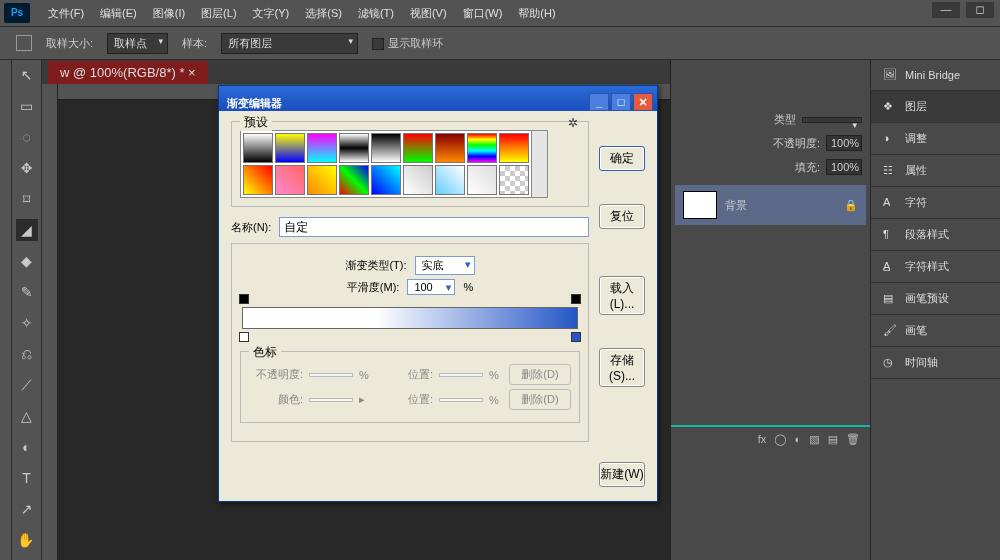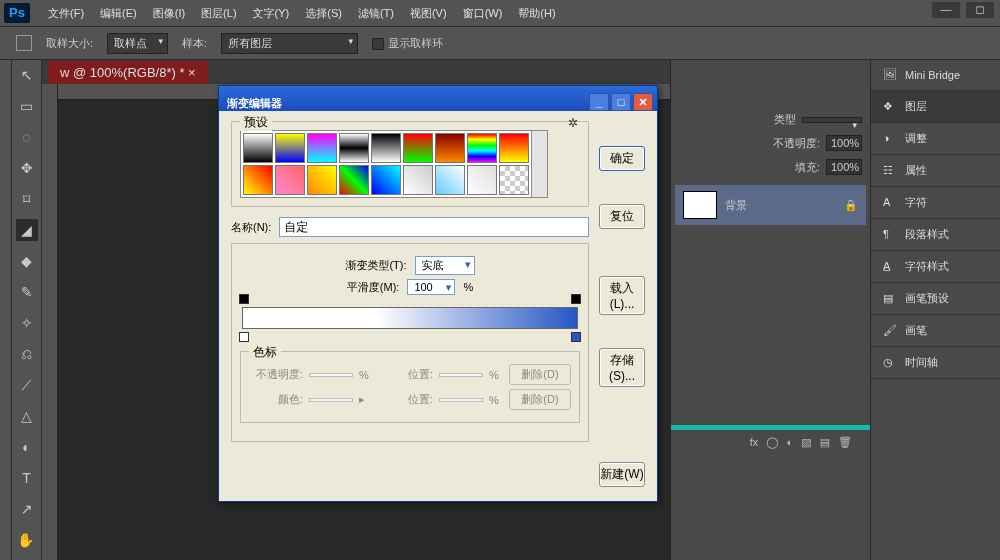--- a/index.html
+++ b/index.html
@@ -1,20 +1,20 @@
 <!DOCTYPE html>
 <html><head>
 <meta charset="utf-8">
 <style>
   * { box-sizing: border-box; margin: 0; padding: 0; font-family: "Microsoft YaHei", sans-serif; font-size: 11px; }
   body { background: #535353; width: 1000px; height: 560px; overflow: hidden; color: #ccc; position: relative; }
 
   
   .menubar { background: #535353; height: 26px; display: flex; align-items: center; padding-left: 4px; }
-  .ps-logo { width: 26px; height: 20px; background: #001c33; color: #18a0fb; font-weight: bold; font-size: 13px; text-align: center; line-height: 20px; border-radius: 2px; margin-right: 10px; }
+  .ps-logo { width: 26px; height: 20px; background: #001c33; color: #18a0fb; font-weight: bold; font-size: 10px; text-align: center; line-height: 20px; border-radius: 2px; margin-right: 10px; }
   .menubar .mitem { padding: 4px 8px; color: #e0e0e0; cursor: default; }
   .win-controls { position: absolute; top: 2px; right: 6px; display: flex; gap: 6px; }
   .win-btn { width: 28px; height: 16px; background: #3a3a3a; color: #ccc; text-align: center; line-height: 14px; }
 
   
   .optbar { background: #535353; height: 34px; border-top: 1px solid #2c2c2c; border-bottom: 1px solid #2c2c2c; display: flex; align-items: center; padding-left: 16px; gap: 14px; }
   .eyedrop { width: 16px; height: 16px; border: 1px solid #999; display:inline-block; }
   .dd { background: #3a3a3a; border: 1px solid #222; color: #ddd; padding: 2px 20px 2px 6px; position: relative; }
   .dd::after { content:"▾"; position:absolute; right:4px; top:2px; font-size:9px; }
   .chk { width:12px; height:12px; border:1px solid #222; background:#3a3a3a; display:inline-block; vertical-align:middle; margin-right:4px; }
@@ -39,21 +39,21 @@
   .canvas { position:absolute; top:16px; left:16px; right:0; bottom:0; background:#282828; }
 
   
   .right { display:flex; }
   .rnarrow { width:200px; background:#494949; border-left:1px solid #222; padding-top:48px; }
   .rnarrow .ctrlrow { display:flex; align-items:center; justify-content:flex-end; gap:6px; padding:4px 8px; font-size:11px; color:#ccc; }
   .nmini { width:36px; background:#333; border:1px solid #222; padding:1px 4px; }
   .layerrow { display:flex; align-items:center; gap:8px; padding:6px 8px; background:#5a6a88; margin:6px 4px; }
   .thumb { width:34px; height:28px; background:#fff; border:1px solid #000; }
   .lock { margin-left:auto; color:#ccc; }
-  .panelbtns { display:flex; gap:8px; justify-content:flex-end; padding:6px 18px; color:#bbb; border-top:5px solid #14b8a6; margin-top:200px; }
+  .panelbtns { display:flex; gap:8px; justify-content:flex-end; padding:6px 10px; color:#bbb; border-top:2px solid #14b8a6; margin-top:200px; }
 
   .rpanels { width:130px; background:#494949; border-left:1px solid #282828; }
   .tabp { padding:8px 12px; display:flex; align-items:center; gap:8px; color:#ddd; border-bottom:1px solid #333; }
   .tabp.active { background:#3a3a3a; }
   .tabp .ico { width:14px; height:14px; display:inline-block; }
 
   
   .dialog { position:absolute; top:85px; left:218px; width:440px; background:#ece9d8; border:1px solid #003c8f; box-shadow:2px 2px 6px rgba(0,0,0,.5); }
   .titlebar { height:25px; background:linear-gradient(#2b6bd9,#1b4dbb); color:#fff; font-weight:bold; font-size:12px; display:flex; align-items:flex-end; padding:16px 4px 0 8px; }
   .titlebar .tbtns { margin-left:auto; display:flex; gap:2px; }

